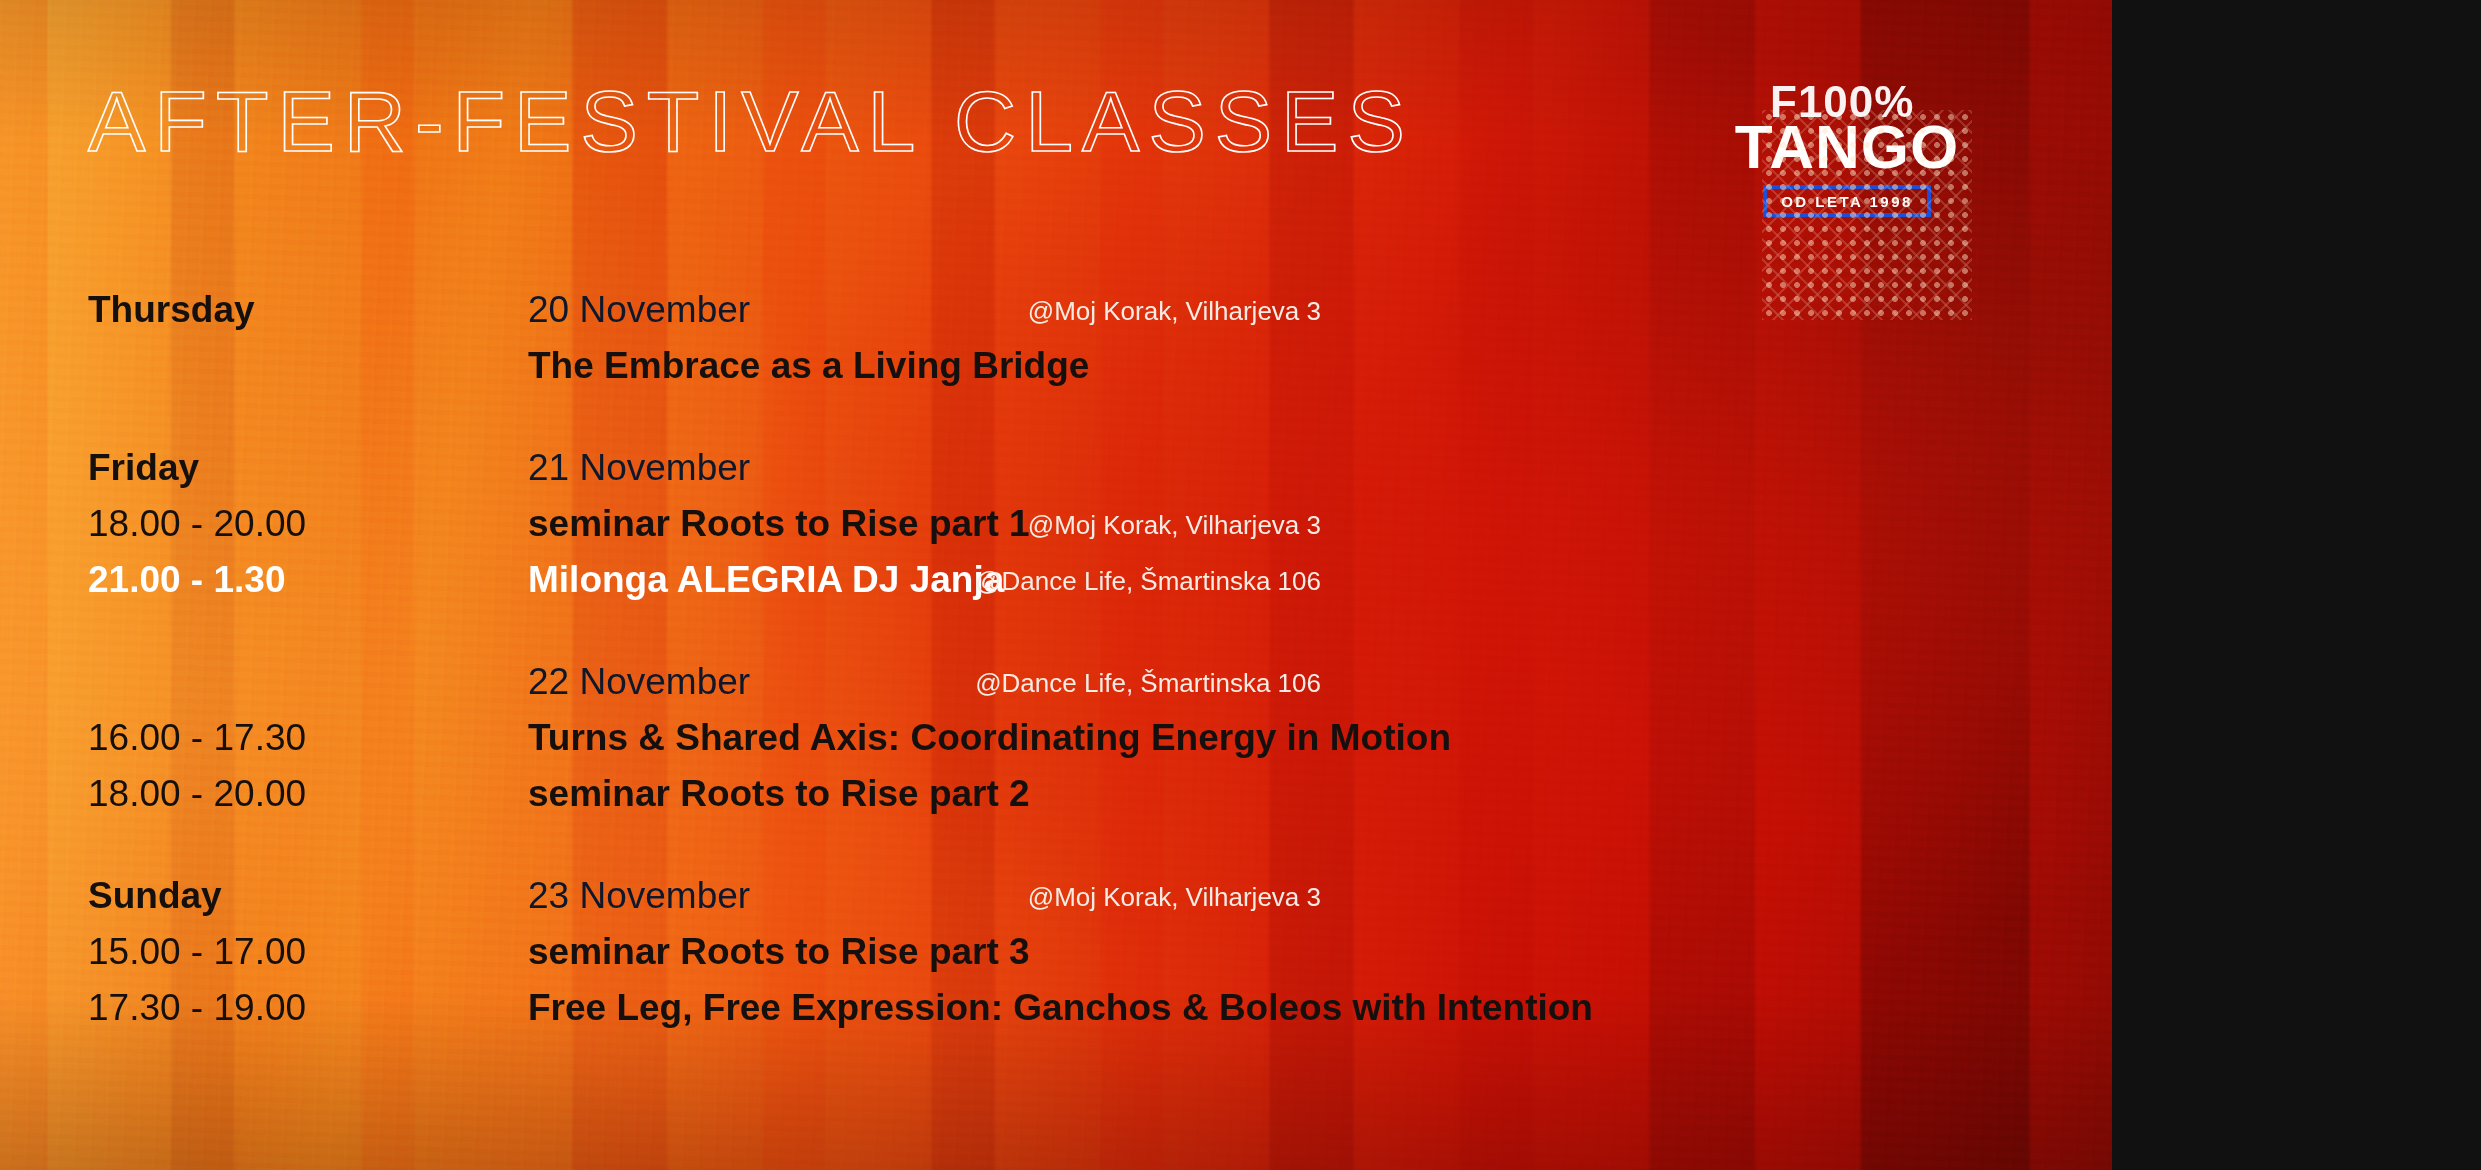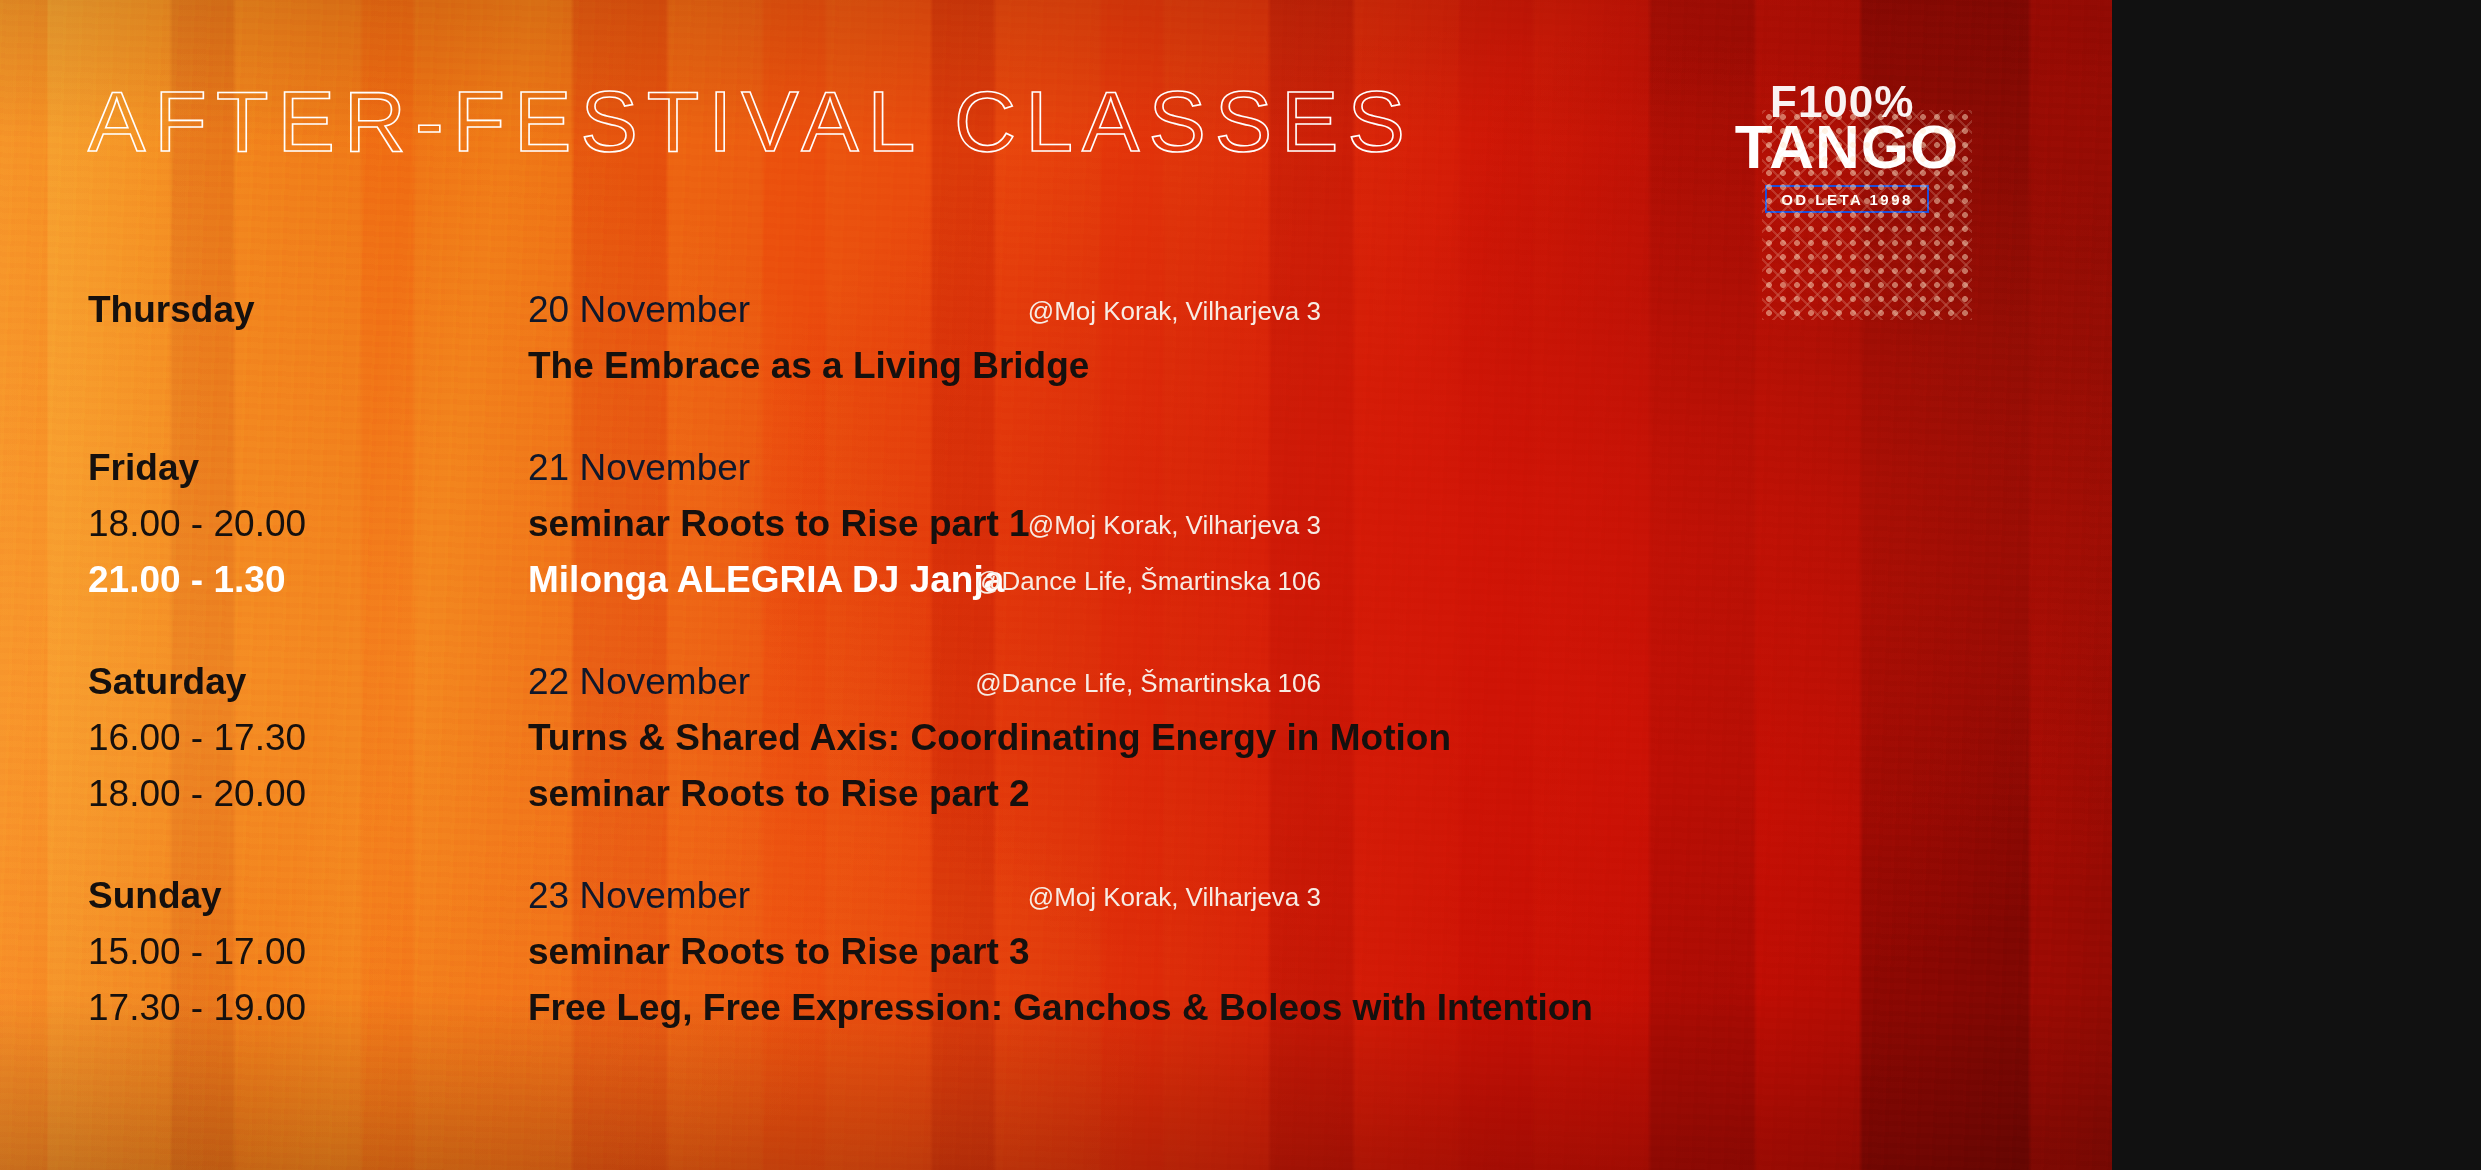--- a/index.html
+++ b/index.html
@@ -120,21 +120,21 @@
   }
   .logo-main {
     font-size: 62px;
     font-weight: 700;
     letter-spacing: 1px;
     line-height: 0.95;
     margin-top: -6px;
   }
   .logo-box {
     display: inline-block;
-    border: 2px solid #1d4ed8;
+    border: 4px solid #1d4ed8;
     padding: 4px 14px 3px;
     margin-top: 8px;
     font-size: 15px;
     letter-spacing: 2.5px;
     font-weight: 700;
   }
   .logo-pattern {
     position: absolute;
     right: 0;
     top: 30px;
@@ -272,21 +272,20 @@
         <div class="col-left bold white">21.00 - 1.30</div>
         <div class="col-mid white">Milonga ALEGRIA DJ Janja</div>
         <div class="venue-wrap">
           <span class="venue">@Dance Life, Šmartinska 106</span>
         </div>
       </div>
     </div>
 
     <div class="day-block">
       <div class="row">
-        <div class="col-left bold">Saturday</div>
         <div class="col-mid light">22 November</div>
         <div class="venue-wrap">
           <span class="venue">@Dance Life, Šmartinska 106</span>
         </div>
       </div>
       <div class="row">
         <div class="col-left">16.00 - 17.30</div>
         <div class="col-mid bold">Turns &amp; Shared Axis: Coordinating Energy in Motion</div>
       </div>
       <div class="row">

